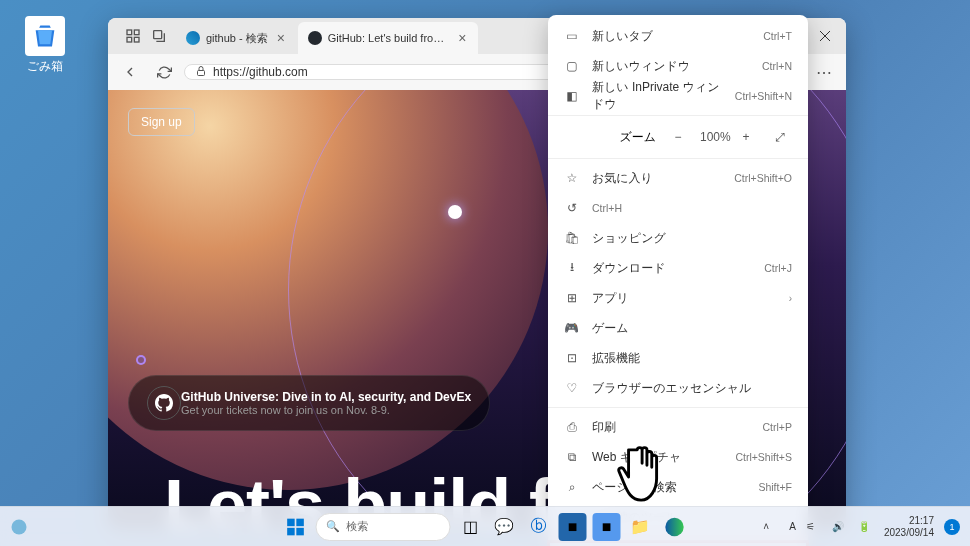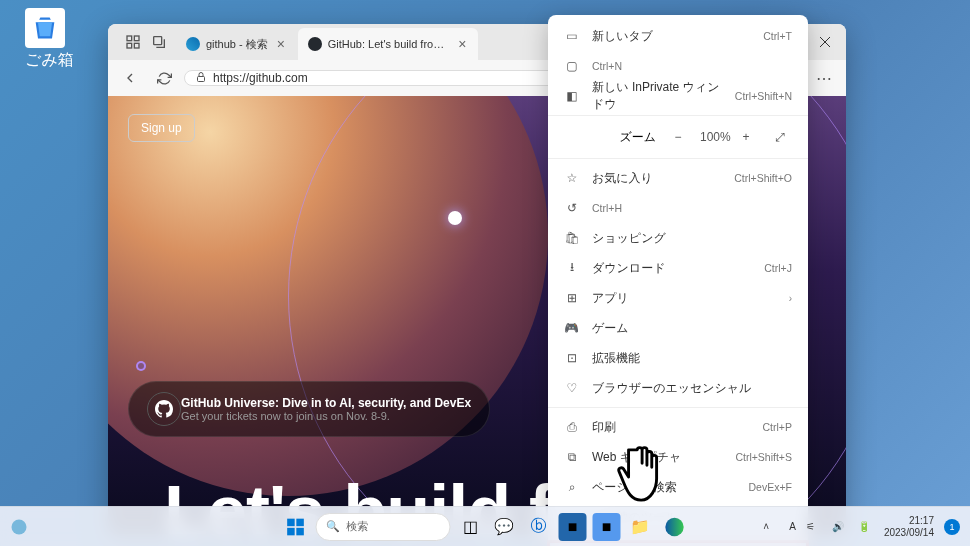--- a/index.html
+++ b/index.html
@@ -1,24 +1,24 @@
 <!DOCTYPE html>
 <html><head>
 <meta charset="utf-8">
 <style>
 * { margin: 0; padding: 0; box-sizing: border-box; font-family: "Segoe UI", "Yu Gothic UI", sans-serif; }
 body { width: 970px; height: 546px; background: linear-gradient(135deg, #4a8fc5 0%, #4a7fb5 50%, #6a9fd5 100%); position: relative; overflow: hidden; }
 
 
-.desktop-icon { position: absolute; top: 8px; left: 25px; text-align: center; color: #fff; font-size: 16px; }
+.desktop-icon { position: absolute; top: 16px; left: 25px; text-align: center; color: #fff; font-size: 12px; }
 .recycle-bin { width: 40px; height: 40px; background: #fff; border-radius: 4px; display: flex; align-items: center; justify-content: center; margin-bottom: 2px; }
 .recycle-bin svg { width: 28px; height: 28px; }
 
 
-.browser { position: absolute; top: 24px; left: 108px; width: 738px; height: 510px; background: #f7f7f7; border-radius: 8px; box-shadow: 0 8px 30px rgba(0,0,0,0.3); display: flex; flex-direction: column; overflow: hidden; }
+.browser { position: absolute; top: 18px; left: 108px; width: 738px; height: 510px; background: #f7f7f7; border-radius: 8px; box-shadow: 0 8px 30px rgba(0,0,0,0.3); display: flex; flex-direction: column; overflow: hidden; }
 
 
 .titlebar { display: flex; align-items: center; height: 36px; background: #e8e8e8; padding-left: 8px; }
 .tab-icon-area { display: flex; gap: 8px; padding: 0 8px; }
 .tab-icon-area .icn { width: 18px; height: 18px; display: flex; align-items: center; justify-content: center; color: #555; }
 .tabs { display: flex; flex: 1; }
 .tab { display: flex; align-items: center; gap: 6px; padding: 0 10px; height: 32px; font-size: 11px; color: #333; border-radius: 6px 6px 0 0; margin-top: 4px; max-width: 180px; }
 .tab.active { background: #f7f7f7; }
 .tab .favicon { width: 14px; height: 14px; border-radius: 50%; flex-shrink: 0; }
 .tab .tab-title { white-space: nowrap; overflow: hidden; text-overflow: ellipsis; }
@@ -208,20 +208,21 @@
 </div>
 
 <div class="menu">
   <div class="menu-item">
       <span class="mi-icon">▭</span>
       <span class="mi-label">新しいタブ</span>
       <span class="mi-short">Ctrl+T</span>
     </div>
   <div class="menu-item">
       <span class="mi-icon">▢</span>
+      <span class="mi-label">新しいウィンドウ</span>
       <span class="mi-short">Ctrl+N</span>
     </div>
   <div class="menu-item">
       <span class="mi-icon">◧</span>
       <span class="mi-label">新しい InPrivate ウィンドウ</span>
       <span class="mi-short">Ctrl+Shift+N</span>
     </div>
   <div class="menu-sep"></div>
   <div class="menu-zoom">
     <span class="zlabel">ズーム</span>
@@ -273,21 +274,21 @@
       <span class="mi-short">Ctrl+P</span>
     </div>
   <div class="menu-item">
       <span class="mi-icon">⧉</span>
       <span class="mi-label">Web キャプチャ</span>
       <span class="mi-short">Ctrl+Shift+S</span>
     </div>
   <div class="menu-item">
       <span class="mi-icon">⌕</span>
       <span class="mi-label">ページ内の検索</span>
-      <span class="mi-short">DevEx+F</span>
+      <span class="mi-short">Shift+F</span>
     </div>
   <div class="menu-item">
       <span class="mi-icon"></span>
       <span class="mi-label">その他のツール</span>
       <span class="mi-arrow">›</span>
     </div>
   <div class="menu-sep"></div>
   <div class="menu-item highlighted"></div>
 
 </div>

